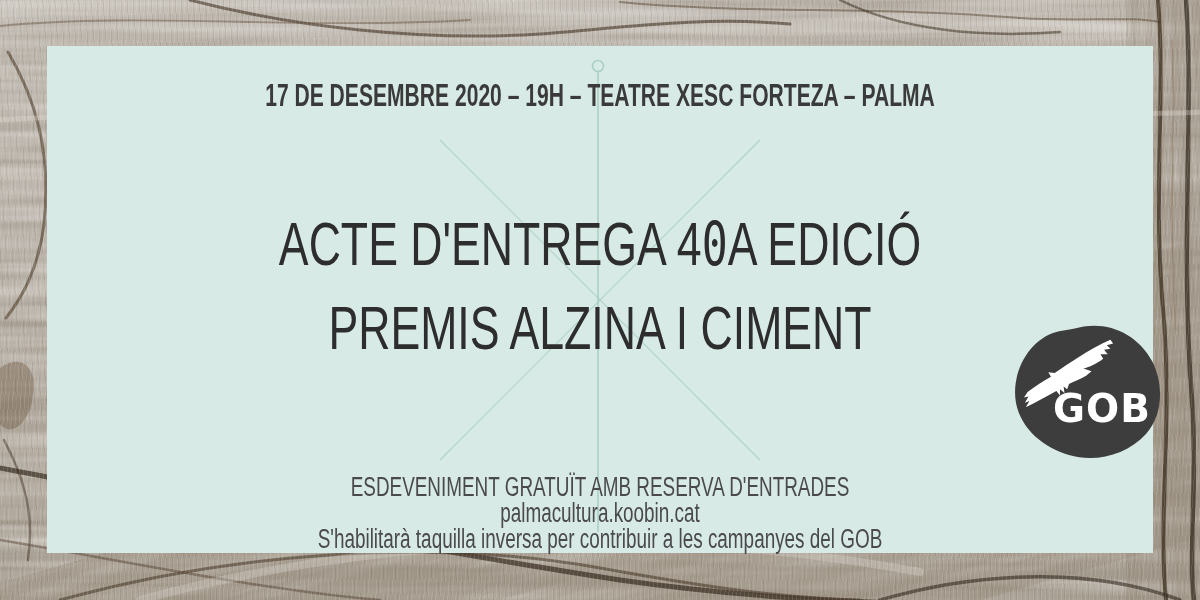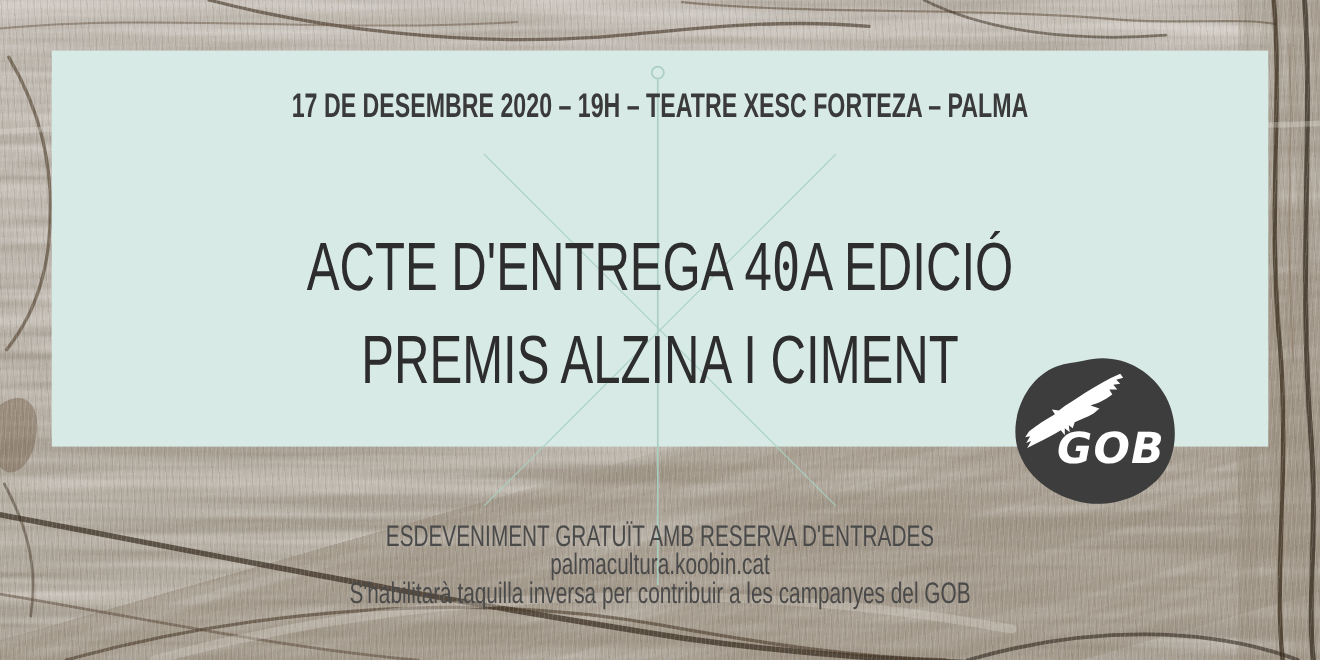--- a/index.html
+++ b/index.html
@@ -4,34 +4,34 @@
 <style>
   html,body{margin:0;padding:0;background:#8b847b;}
   .stage{position:relative;width:1200px;height:600px;overflow:hidden;
          font-family:"Liberation Sans",sans-serif;}
   .wood{position:absolute;inset:0;z-index:0;}
   .wood svg{display:block;}
   .grain{position:absolute;inset:0;z-index:1;
     background:
       repeating-linear-gradient(94deg, rgba(255,255,255,.10) 0 1px, rgba(0,0,0,0) 1px 4px),
       repeating-linear-gradient(86deg, rgba(60,48,36,.09) 0 1px, rgba(0,0,0,0) 1px 6px);}
-  .panel{position:absolute;left:47px;top:46px;width:1106px;height:360px;
+  .panel{position:absolute;left:47px;top:46px;width:1106px;height:507px;
          background:#d7eae6;z-index:2;}
   .decor{position:absolute;left:0;top:0;width:1106px;height:507px;}
   .event-info{position:absolute;top:34px;left:0;width:100%;text-align:center;
     white-space:nowrap;font-weight:bold;font-size:31px;line-height:31px;
     color:#3a3a3a;transform:scaleX(.68);transform-origin:50% 50%;}
   .title{position:absolute;top:156px;left:0;width:100%;text-align:center;
     font-size:62px;line-height:84px;color:#2d2d2d;white-space:nowrap;
     transform:scaleX(.72);transform-origin:50% 50%;}
   .title .dotted-zero{font-family:"DejaVu Sans Mono",monospace;font-size:60px;}
   .footer-block{position:absolute;top:428px;left:0;width:100%;text-align:center;
     font-size:27px;line-height:26px;color:#4a4a4a;white-space:nowrap;
     transform:scaleX(.70);transform-origin:50% 50%;}
-  .logo{position:absolute;left:872px;top:277px;width:150px;height:136px;font-style:italic;}
+  .logo{position:absolute;left:964px;top:277px;width:150px;height:136px;}
   .logo svg{position:absolute;inset:0;}
   .logo-text{position:absolute;left:42px;top:66px;color:#ffffff;
     font-family:"DejaVu Sans",sans-serif;font-weight:bold;font-size:39px;
     letter-spacing:1px;line-height:39px;}
 </style>
 </head>
 <body>
 
 <div class="stage">
 

